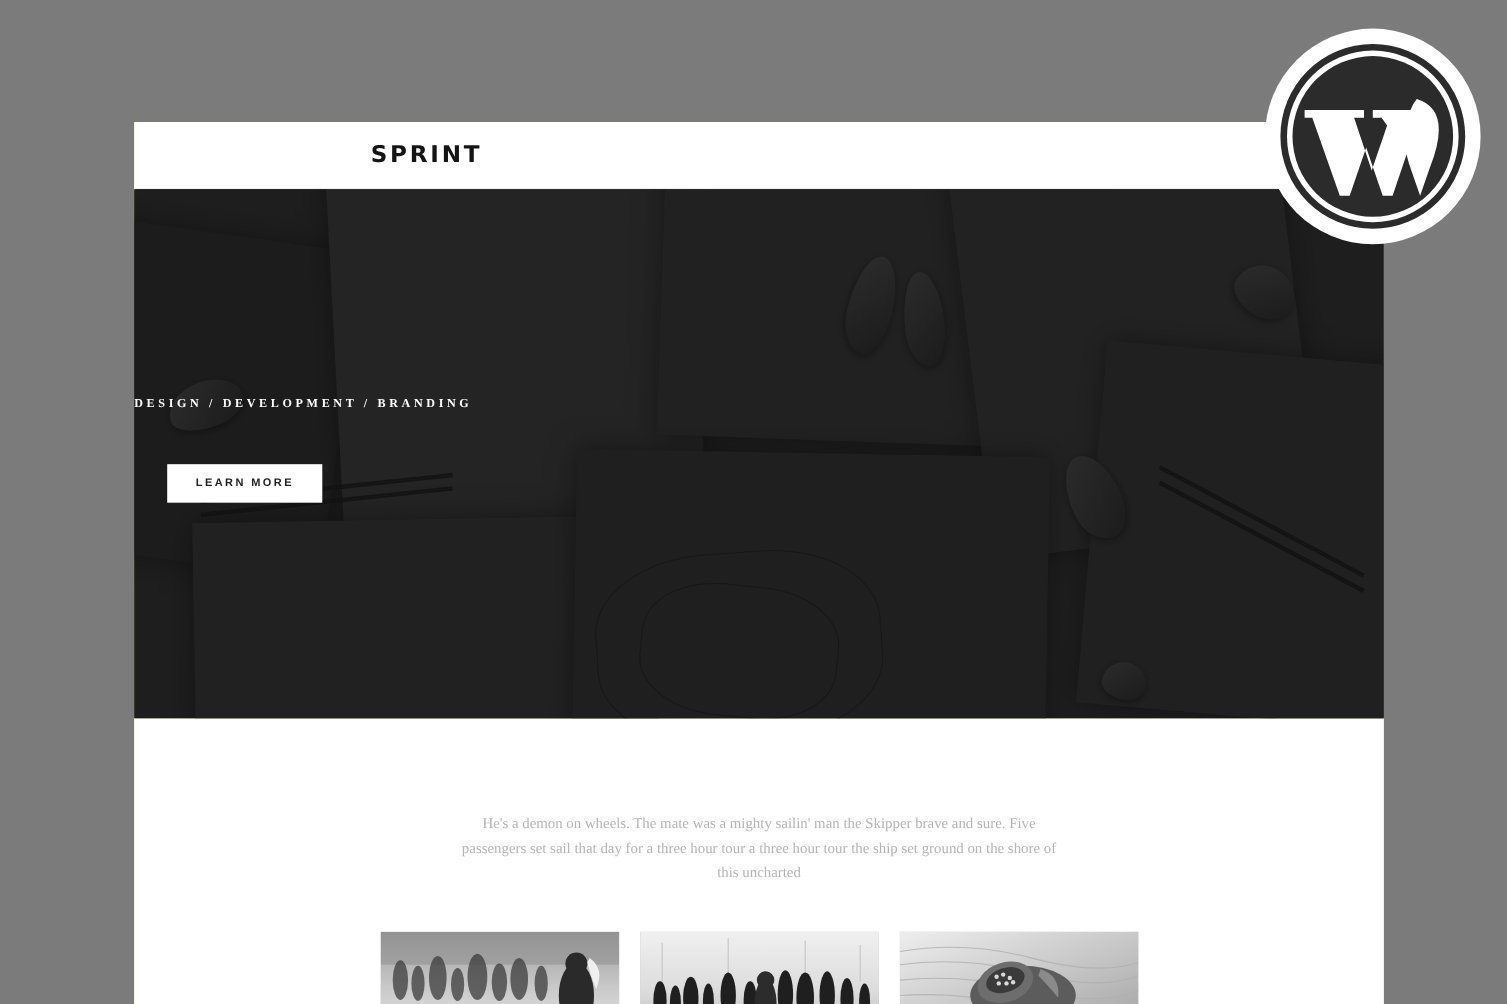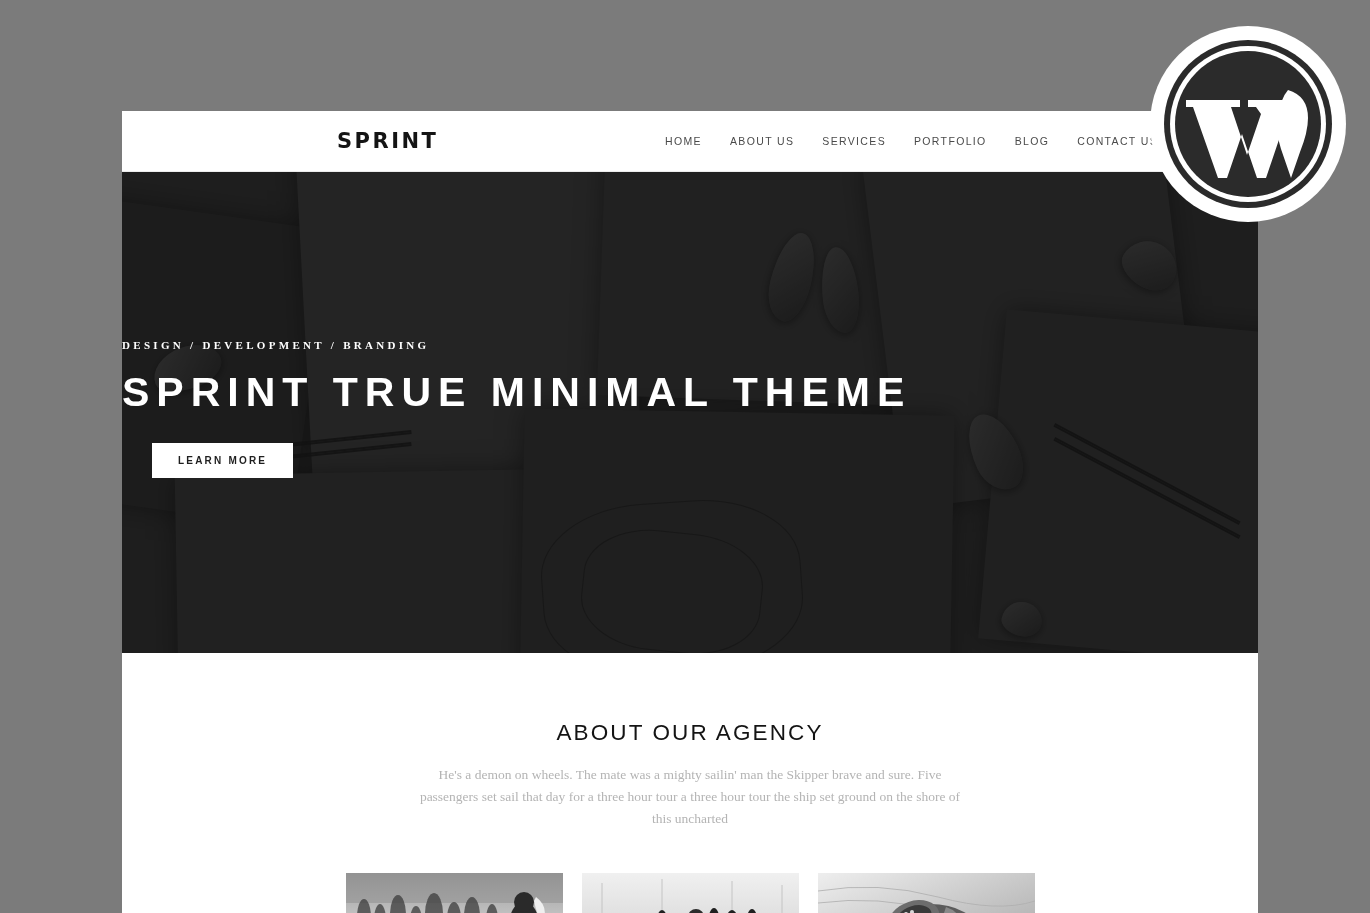--- a/index.html
+++ b/index.html
@@ -199,28 +199,20 @@
   }
   #wp-badge svg { display:block; width:100%; height:100%; }
 </style>
 </head>
 <body style="background: rgb(123, 123, 123);">
 
 <div id="page-frame">
 
   <header id="site-header">
     <div id="brand-logo">SPRINT</div>
-    <nav id="main-nav">
-      <a class="nav-link">HOME</a>
-      <a class="nav-link">ABOUT US</a>
-      <a class="nav-link">SERVICES</a>
-      <a class="nav-link">PORTFOLIO</a>
-      <a class="nav-link">BLOG</a>
-      <a class="nav-link">CONTACT US</a>
-    </nav>
   </header>
 
   <section id="hero">
     <div id="hero-photo">
       <div class="paper p7"></div>
       <div class="paper p1"></div>
       <div class="paper p2"></div>
       <div class="paper p3"></div>
       <div class="paper p4"></div>
       <div class="paper p5"></div>
@@ -240,27 +232,25 @@
 
       <div class="mapline" style="left:420px; top:330px; width:260px; height:170px; transform:rotate(-4deg);"></div>
       <div class="mapline" style="left:460px; top:360px; width:180px; height:120px; transform:rotate(6deg);"></div>
 
     </div>
 
     <div id="hero-overlay"></div>
 
     <div id="hero-content">
       <div id="hero-eyebrow">DESIGN / DEVELOPMENT / BRANDING</div>
-      <h1 id="hero-title">SPRINT TRUE MINIMAL THEME</h1>
       <button id="hero-cta">LEARN MORE</button>
     </div>
   </section>
 
   <section id="about-section">
-    <h2 id="about-title">ABOUT OUR AGENCY</h2>
     <p id="about-text">He's a demon on wheels. The mate was a mighty sailin' man the Skipper brave and sure. Five passengers set sail that day for a three hour tour a three hour tour the ship set ground on the shore of this uncharted</p>
 
     <div id="gallery">
 
       <div class="gallery-item">
         <svg viewBox="0 0 217 90" preserveAspectRatio="none">
           <defs>
             <linearGradient id="g1" x1="0" y1="0" x2="0" y2="1">
               <stop offset="0%" stop-color="#9b9b9b"></stop>
               <stop offset="55%" stop-color="#c8c8c8"></stop>

